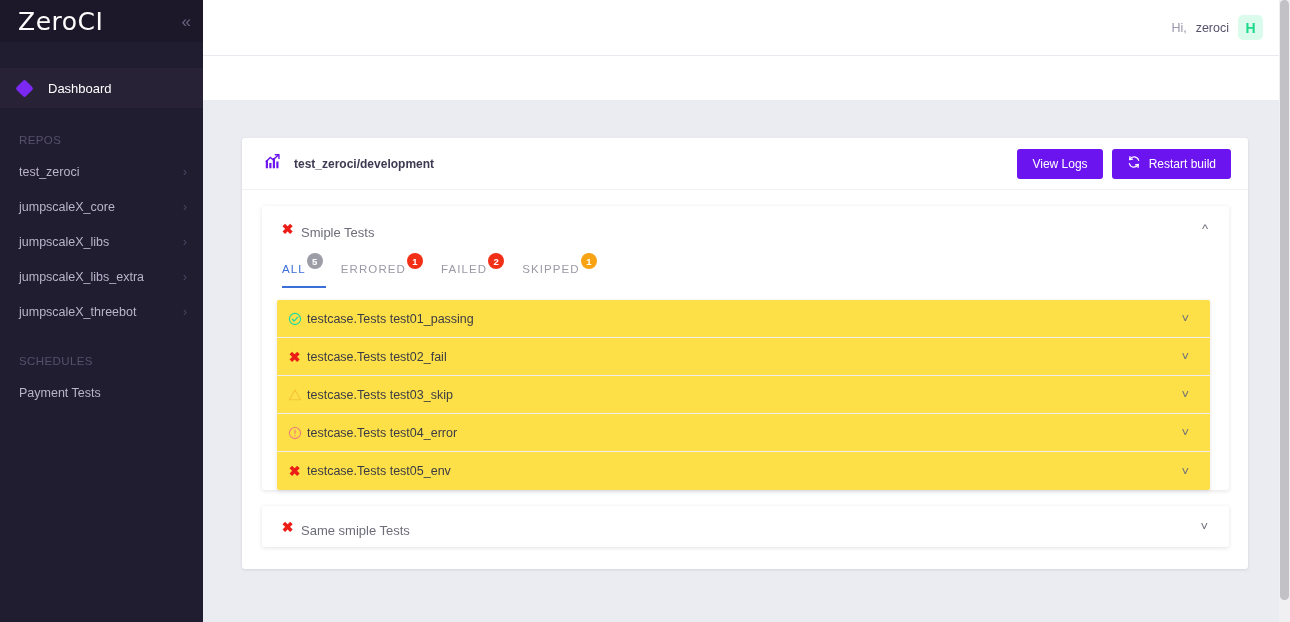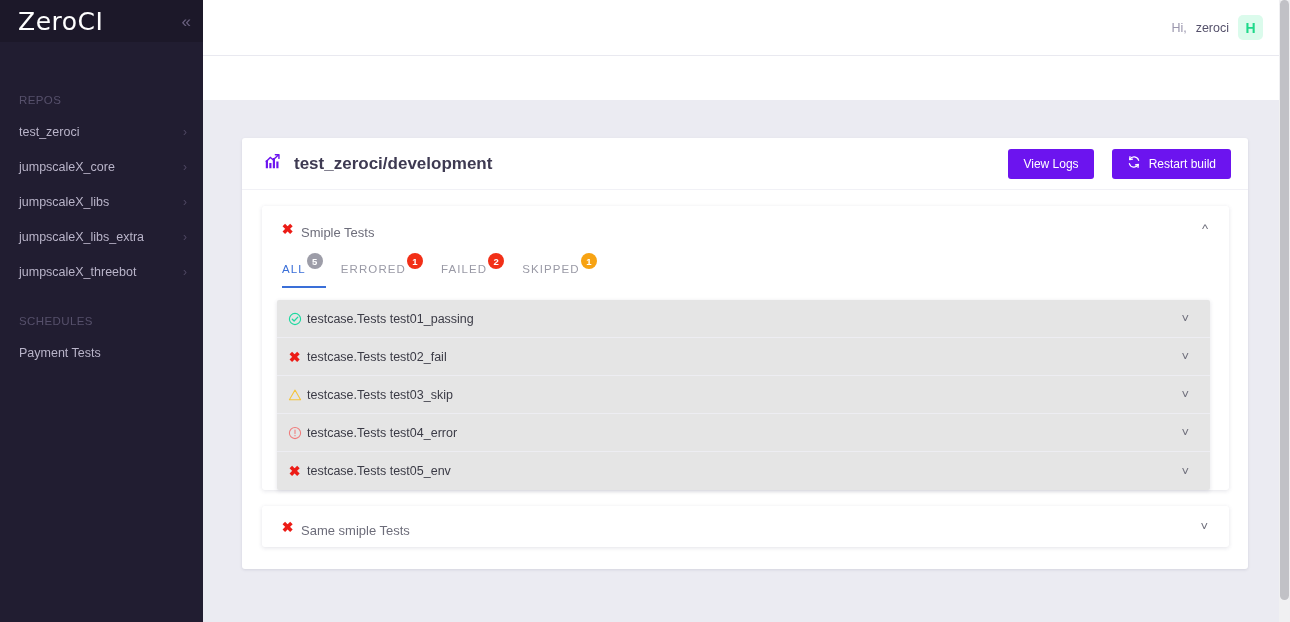--- a/index.html
+++ b/index.html
@@ -109,22 +109,22 @@
     border-radius: 3px;
     box-shadow: 0 1px 3px rgba(60,60,90,0.13);
   }
   .card-head {
     height: 52px;
     display: flex; align-items: center; justify-content: space-between;
     padding: 0 17px 0 22px;
     border-bottom: 1px solid #f1f1f6;
   }
   .card-head-left { display: flex; align-items: center; gap: 12px; }
-  .build-title { color: #3e3a52; font-size: 17px; font-weight: bold; }
-  .card-head-right { display: flex; gap: 18px; }
+  .build-title { color: #3e3a52; font-size: 12px; font-weight: bold; }
+  .card-head-right { display: flex; gap: 9px; }
   .btn {
     background: #6c14ef;
     color: #ffffff;
     font-size: 12px;
     border: none;
     border-radius: 3px;
     height: 30px;
     padding: 0 15px;
     cursor: pointer;
     display: flex; align-items: center; gap: 8px;
@@ -183,21 +183,21 @@
     display: inline-flex; align-items: center; justify-content: center;
     padding: 0 3px;
     font-weight: bold;
   }
   .badge.grey { background: #9d9da8; }
   .badge.red { background: #f22f17; }
   .badge.orange { background: #f7a313; }
 
   .testlist {
     margin: 1px 19px 0 15px;
-    background: #e5e5e5;
+    background: #fde047;
     box-shadow: 0 1px 4px rgba(60,60,90,0.14);
     border-radius: 2px;
   }
   .test-row {
     height: 38px;
     display: flex; align-items: center; justify-content: space-between;
     padding: 0 21px 0 10px;
     border-bottom: 1px solid #ededf2;
     cursor: pointer;
   }
@@ -239,20 +239,24 @@
 <div class="app">
 
   <aside class="sidebar">
     <div class="sidebar-brand">
       <span class="brand-text">ZeroCI</span>
       <span class="collapse-icon">«</span>
     </div>
 
     <div class="sidebar-spacer"></div>
 
+    <div class="nav-active">
+      <span class="diamond"></span>
+      <span class="label">Dashboard</span>
+    </div>
 
     <div class="section-title">REPOS</div>
     <div class="nav-item">
       <span class="label">test_zeroci</span>
       <span class="chev">›</span>
     </div>
     <div class="nav-item">
       <span class="label">jumpscaleX_core</span>
       <span class="chev">›</span>
     </div>

